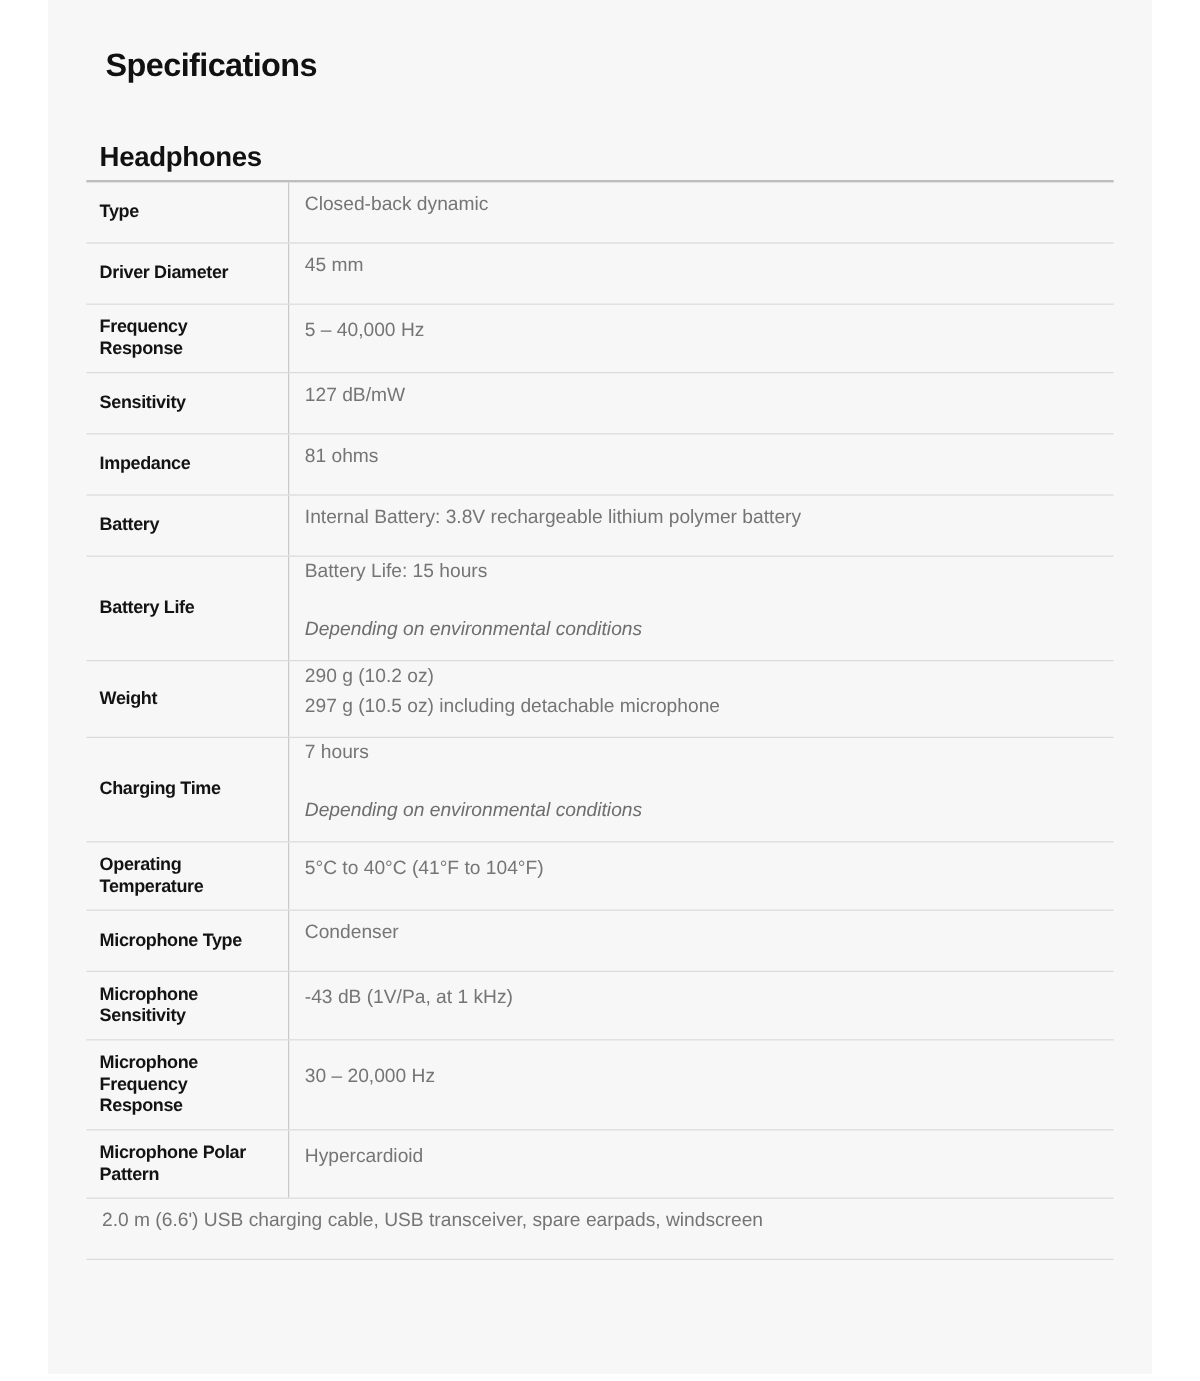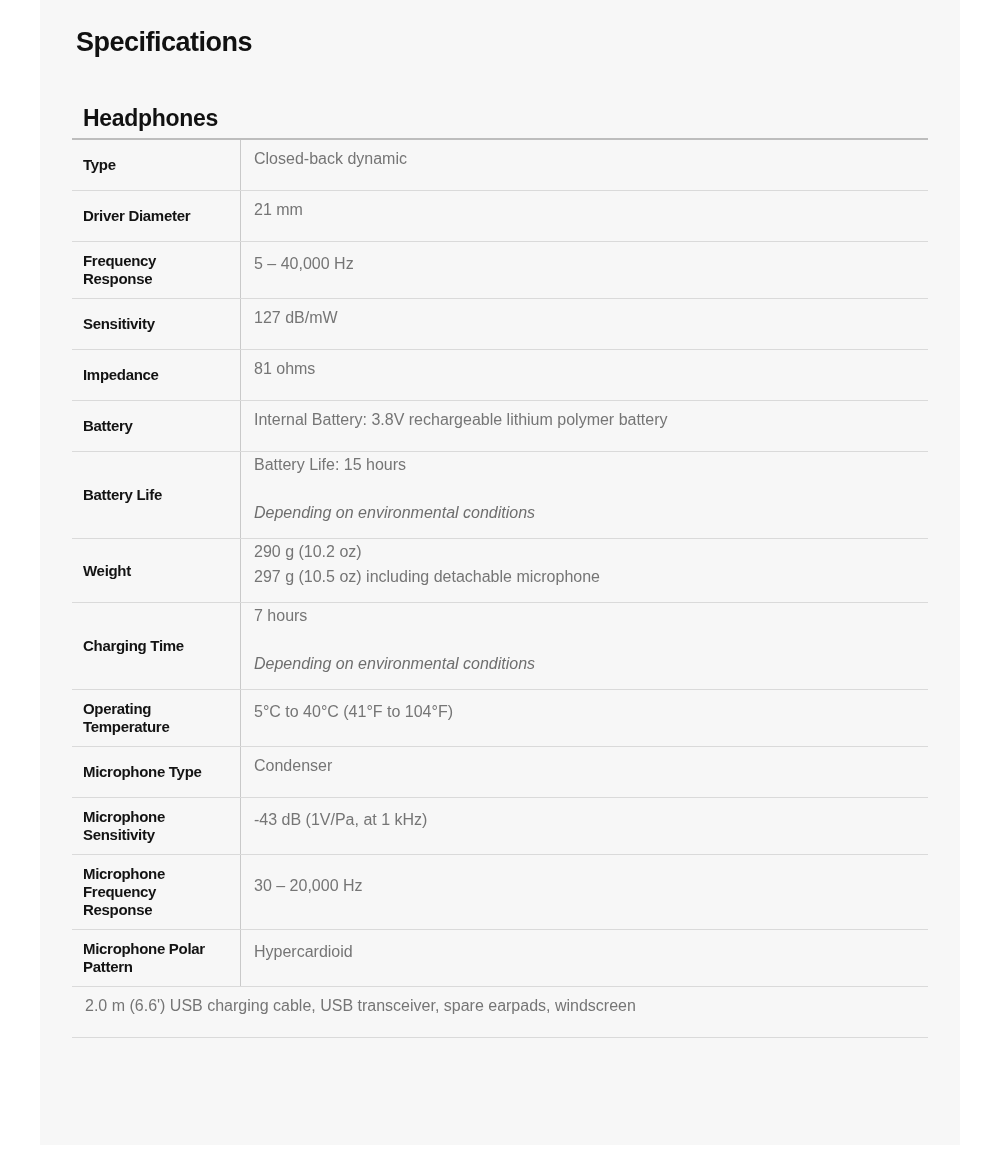--- a/index.html
+++ b/index.html
@@ -27,21 +27,21 @@
     margin: 0 auto;
   }
   .panel {
     margin: 0 40px;
     width: 920px;
     background: var(--panel-bg);
     padding: 22px 32px 72px 32px;
     min-height: 1145px;
   }
   h1.page-title {
-    margin: 4px;
+    margin: 16px;
     font-size: 27px;
     line-height: 32px;
     font-weight: bold;
     letter-spacing: -0.5px;
     color: var(--heading-color);
   }
   h2.section-heading {
     margin: 46px 0 0 11px;
     font-size: 23px;
     line-height: 28px;
@@ -104,21 +104,21 @@
   <div class="spec-row">
     <div class="spec-label">Type</div>
     <div class="spec-value">
               <div class="value-line">Closed-back dynamic</div>
             </div>
   </div>
 
   <div class="spec-row">
     <div class="spec-label">Driver Diameter</div>
     <div class="spec-value">
-              <div class="value-line">21 mm</div>
+              <div class="value-line">45 mm</div>
             </div>
   </div>
 
   <div class="spec-row">
     <div class="spec-label">Frequency Response</div>
     <div class="spec-value">
               <div class="value-line">5 – 40,000 Hz</div>
             </div>
   </div>
 

